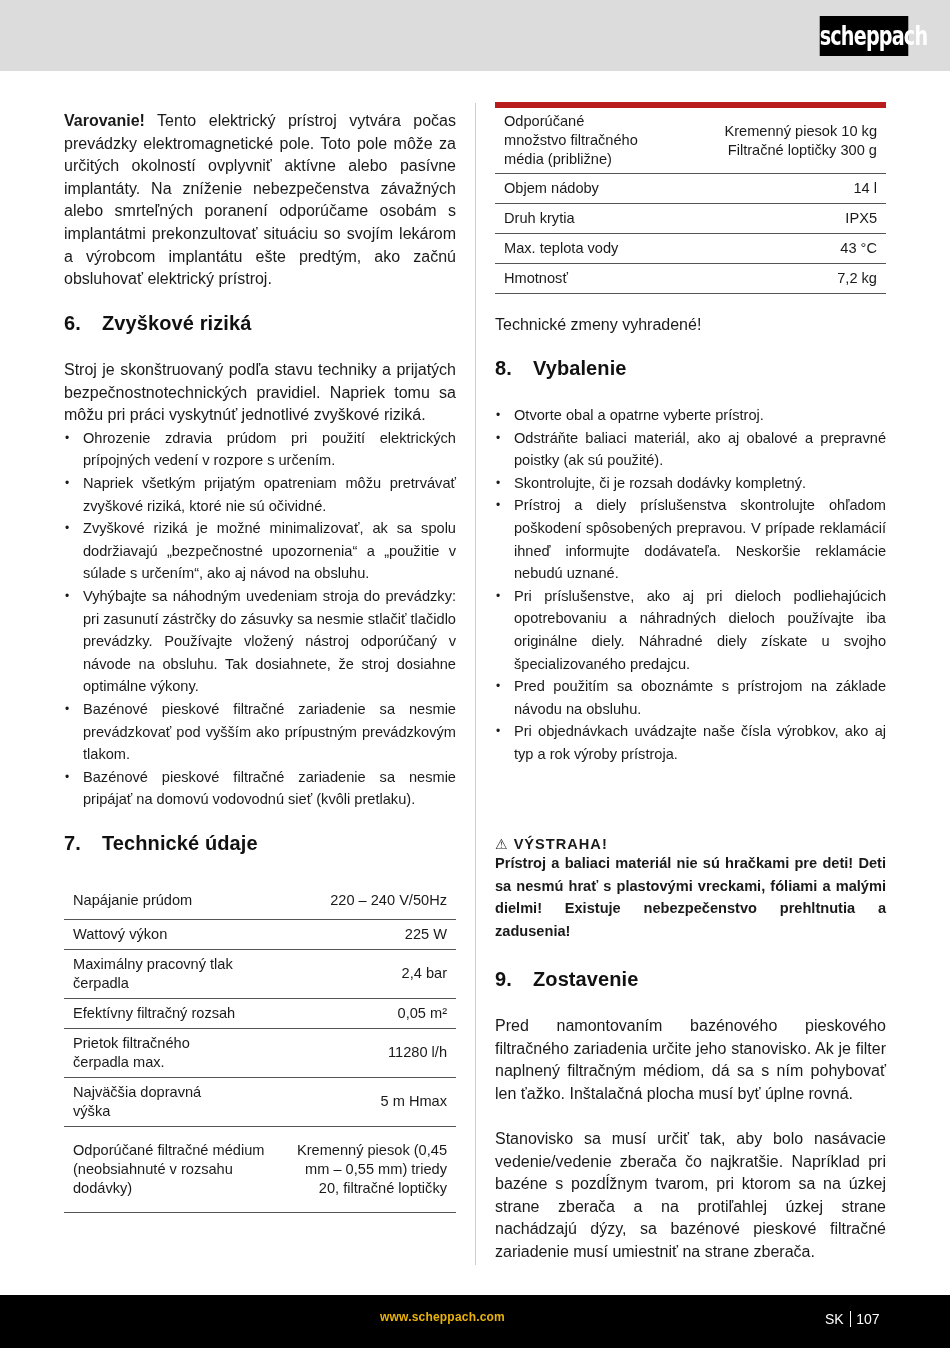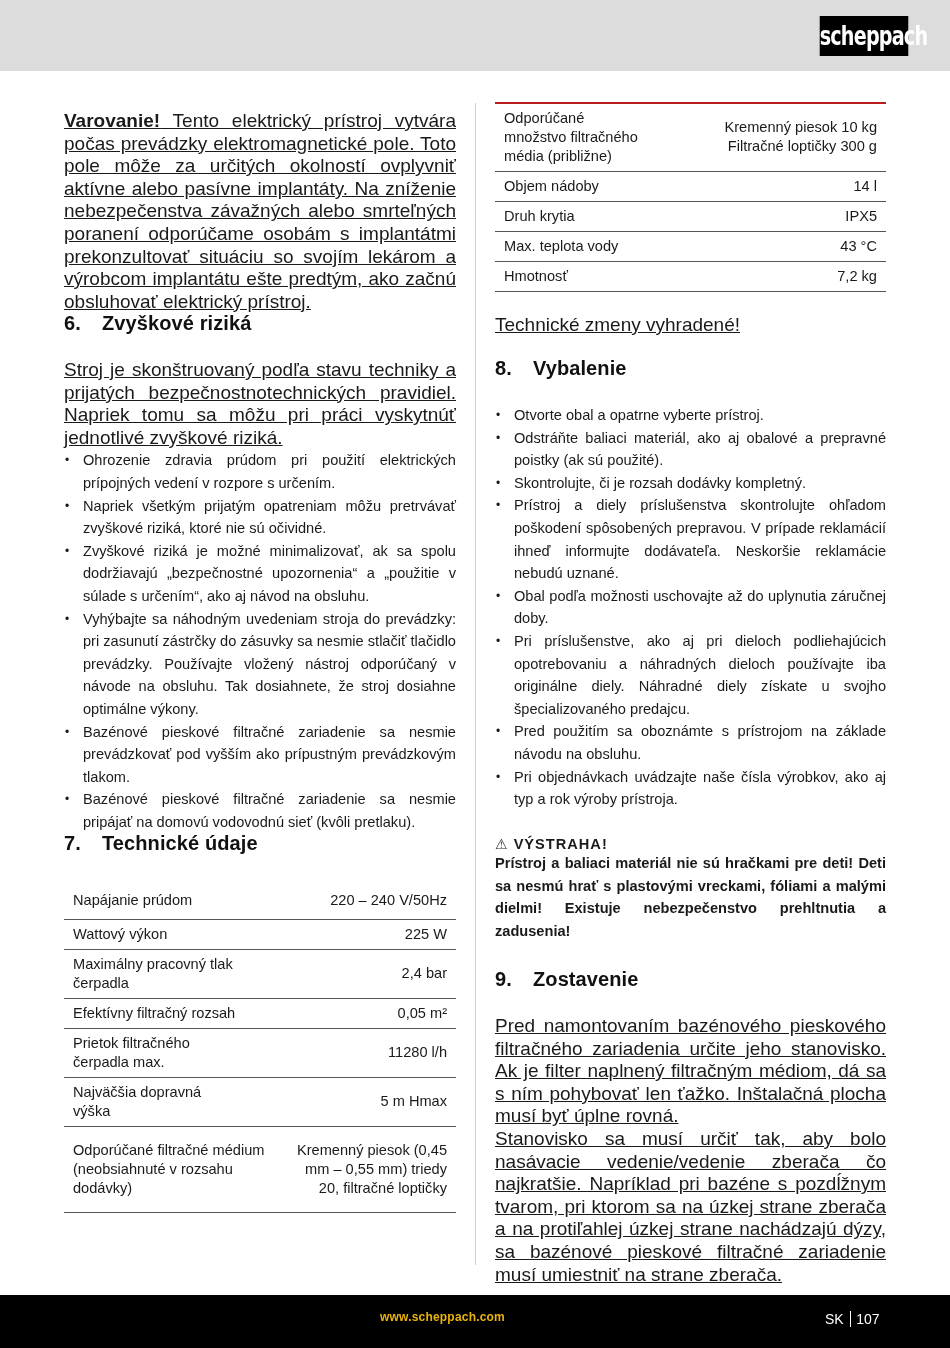--- a/index.html
+++ b/index.html
@@ -9,35 +9,35 @@
   .topbar { position: absolute; left: 0; top: 0; width: 950px; height: 71px; background: #dcdcdc; padding-left: 44px; }
   .logo { position: absolute; left: 810px; top: 16px; width: 108px; height: 40px; background: #000; color: #fff;
           font-family: "DejaVu Sans Condensed", "DejaVu Sans", sans-serif; font-weight: bold; font-size: 26px;
           line-height: 40px; text-align: center; letter-spacing: -1px; transform: scaleX(0.82); transform-origin: center; }
 
   .col { position: absolute; top: 0; }
   .col-left { left: 64px; width: 392px; }
   .col-right { left: 495px; width: 391px; }
   .divider { position: absolute; left: 475px; top: 103px; width: 1px; height: 1162px; background: #d0d0d0; }
 
-  p.body { font-size: 19px; line-height: 22.6px; text-align: justify; text-decoration: underline; }
+  p.body { font-size: 16px; line-height: 22.6px; text-align: justify; }
   p.body b { font-weight: bold; }
 
   h2 { position: absolute; font-size: 20px; font-weight: bold; color: #111; letter-spacing: 0.1px; }
   h2 .num { display: inline-block; width: 38px; }
 
   ul.bul { list-style: none; }
   ul.bul li { position: relative; padding-left: 19px; font-size: 14.6px; line-height: 22.6px; text-align: justify; }
   ul.bul li::before { content: "•"; position: absolute; left: 1px; top: 0; font-size: 12px; }
 
   table.spec { border-collapse: collapse; width: 100%; }
   table.spec td { font-size: 14.6px; line-height: 19px; padding: 4px 9px; vertical-align: middle; }
   table.spec td.v { text-align: right; }
   table.spec tr { border-bottom: 1.5px solid #555; }
-  table.spec.top-border { border-top: 2px solid #b91c1c; }
+  table.spec.top-border { border-top: 6px solid #b91c1c; }
 
   .warn-title { font-size: 14.6px; font-weight: bold; letter-spacing: 1px; }
   .warn-body { font-size: 14.6px; font-weight: bold; line-height: 22.6px; text-align: justify; }
 
   .footer { position: absolute; left: 0; top: 1295px; width: 950px; height: 53px; background: #000; }
   .footer-url { position: absolute; left: 380px; top: 15px; color: #eab308; font-size: 12px; font-weight: bold; letter-spacing: 0.2px; }
   .footer-page { position: absolute; left: 825px; top: 16px; color: #fff; font-size: 14px; }
   .footer-page .sep { display: inline-block; width: 1.5px; height: 16px; background: #fff; vertical-align: -3px; margin: 0 5px 0 6px; }
 </style>
 </head>
@@ -143,21 +143,20 @@
 
   <h2 style="top:357px; left:0;">
     <span class="num">8.</span><span>Vybalenie</span>
   </h2>
 
   <ul class="bul" style="position:absolute; top:404px; width:391px;">
     <li>Otvorte obal a opatrne vyberte prístroj.</li>
     <li>Odstráňte baliaci materiál, ako aj obalové a prepravné poistky (ak sú použité).</li>
     <li>Skontrolujte, či je rozsah dodávky kompletný.</li>
     <li>Prístroj a diely príslušenstva skontrolujte ohľadom poškodení spôsobených prepravou. V prípade reklamácií ihneď informujte dodávateľa. Neskoršie reklamácie nebudú uznané.</li>
-    <li>Obal podľa možnosti uschovajte až do uplynutia záručnej doby.</li>
     <li>Pri príslušenstve, ako aj pri dieloch podliehajúcich opotrebovaniu a náhradných dieloch používajte iba originálne diely. Náhradné diely získate u svojho špecializovaného predajcu.</li>
     <li>Pred použitím sa oboznámte s prístrojom na základe návodu na obsluhu.</li>
     <li>Pri objednávkach uvádzajte naše čísla výrobkov, ako aj typ a rok výroby prístroja.</li>
   </ul>
 
   <div style="position:absolute; top:836px; width:391px;">
     <div class="warn-title">
       <span style="font-weight:normal; font-size:14px;">⚠</span>
       <span>VÝSTRAHA!</span>
     </div>

